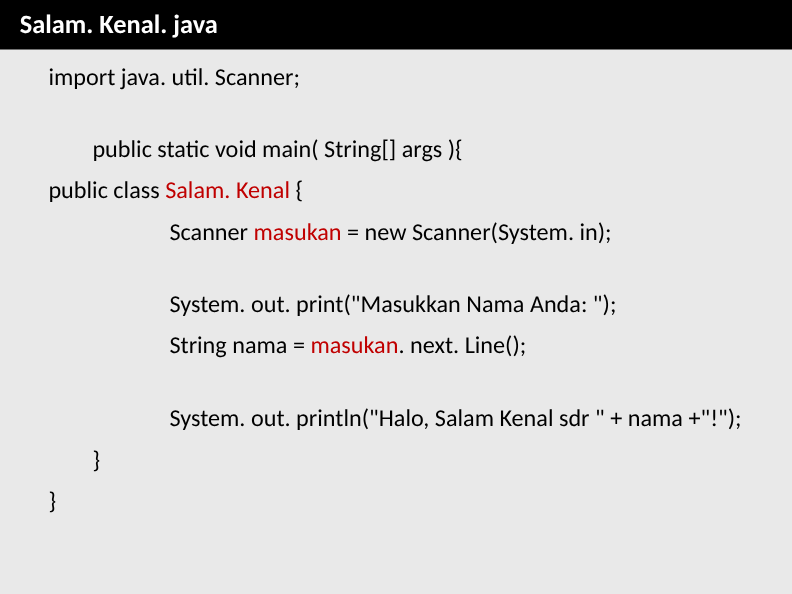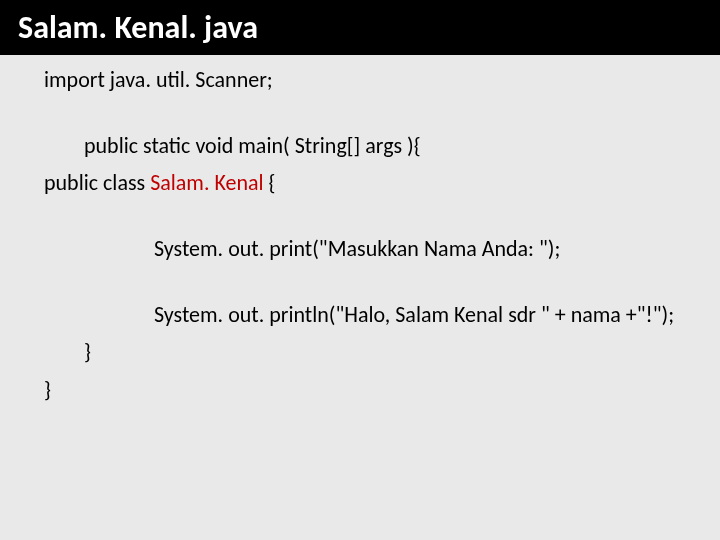--- a/index.html
+++ b/index.html
@@ -1,33 +1,35 @@
 <!DOCTYPE html>
 <html><head>
   <meta charset="utf-8">
   <style>
     * { margin: 0; padding: 0; box-sizing: border-box; }
     body { width: 720px; height: 540px; background: #e9e9e9; font-family: Calibri, Arial, sans-serif; overflow: hidden; }
-    .header { background: #000; color: #fff; padding: 8px 18px; font-size: 32px; font-weight: bold; }
+    .header { background: #000; color: #fff; padding: 8px 18px; font-size: 24px; font-weight: bold; }
     .content { padding: 10px 44px; font-size: 22px; line-height: 1.35; }
     .row { margin-bottom: 8px; white-space: pre; }
     .gap { height: 28px; }
     .i1 { padding-left: 40px; }
     .i2 { padding-left: 110px; }
     .red { color: #c00000; }
   </style>
 </head>
 <body>
 
 <div class="header">Salam. Kenal. java</div>
 
 <div class="content">
   <div class="row">import java. util. Scanner;</div>
   <div class="gap"></div>
   <div class="row i1">public static void main( String[] args ){</div>
   <div class="row"><span>public class </span><span class="red">Salam. Kenal</span><span> {</span></div>
+  <div class="row i2"><span>Scanner </span><span class="red">masukan</span><span> = new Scanner(System. in);</span></div>
   <div class="gap"></div>
   <div class="row i2">System. out. print("Masukkan Nama Anda: ");</div>
+  <div class="row i2"><span>String nama = </span><span class="red">masukan</span><span>. next. Line();</span></div>
   <div class="gap"></div>
   <div class="row i2">System. out. println("Halo, Salam Kenal sdr " + nama +"!");</div>
   <div class="row i1">}</div>
   <div class="row">}</div>
 </div>
 
 </body></html>

